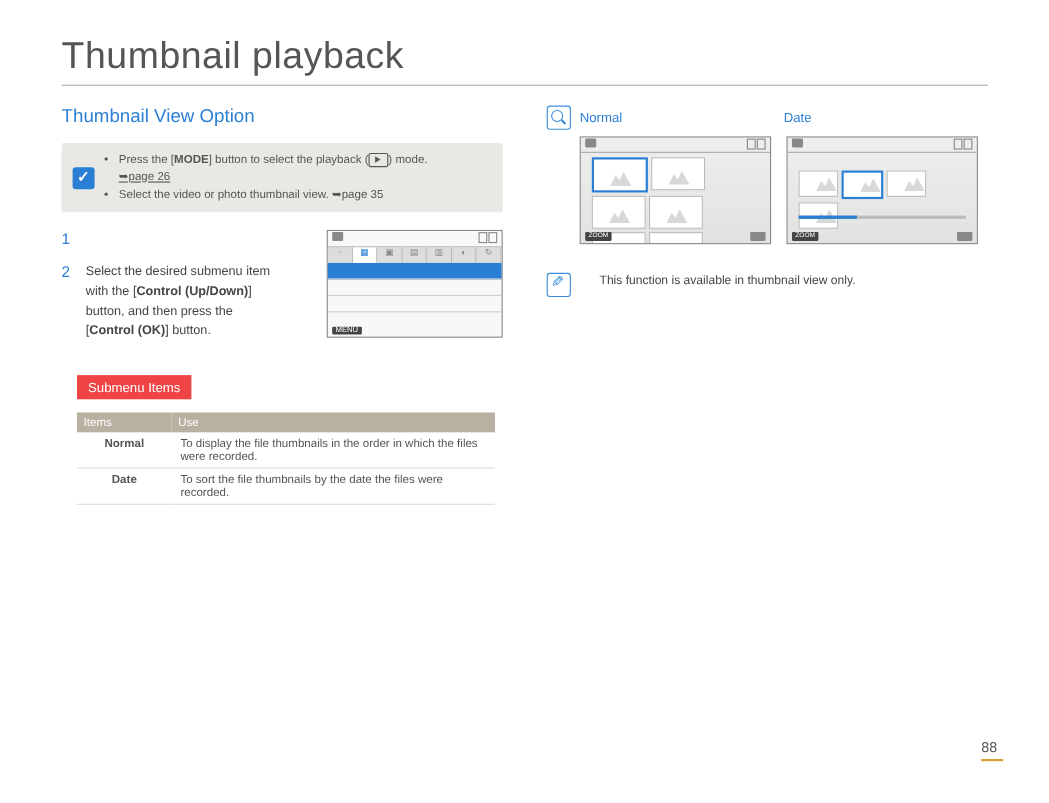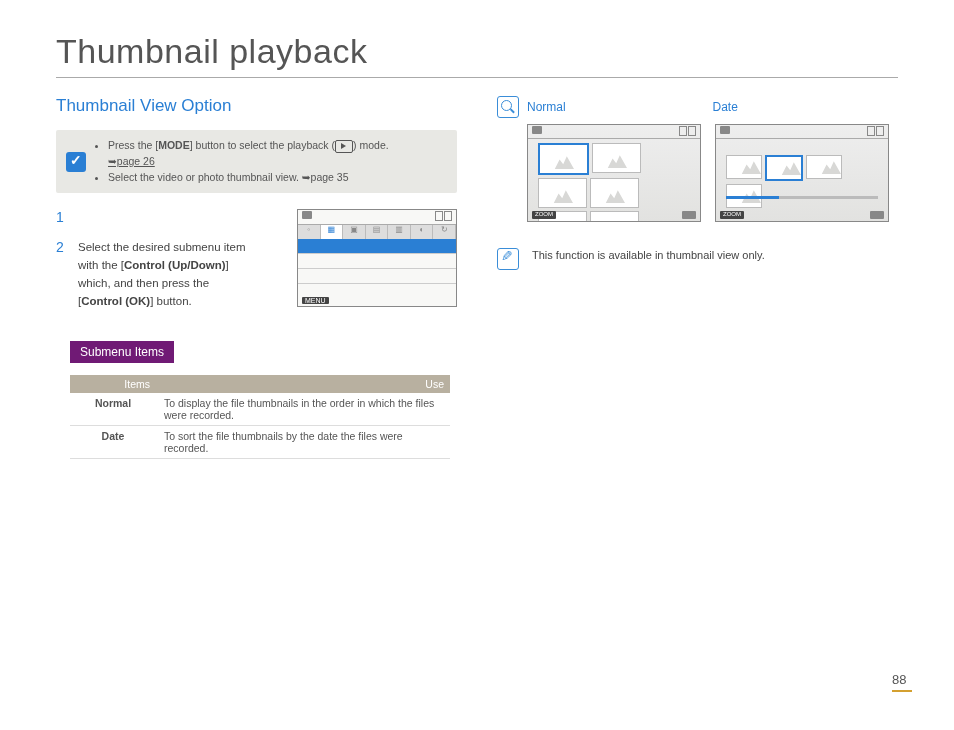--- a/index.html
+++ b/index.html
@@ -136,39 +136,39 @@
     height: 14px;
     border-bottom: 1px solid #ccc;
   }
   .menu-mock-row.sel { background: #2a7fd4; }
   .menu-mock-foot {
     position:absolute; bottom:2px; left:4px;
     font-size:7px; background:#444; color:#fff;
     padding:0 3px; border-radius:1px;
   }
   .submenu-label {
-    background: #701a75;
+    background: #ef4444;
     color: #fff;
     font-size: 12px;
     padding: 4px 10px;
     display: inline-block;
     margin: 16px 0 12px 14px;
   }
   .sub-table {
     border-collapse: collapse;
     margin-left: 14px;
     font-size: 10.5px;
     width: 380px;
   }
   .sub-table th {
     background: #b8b0a0;
     color: #fff;
     font-weight: normal;
     padding: 3px 6px;
-    text-align: right;
+    text-align: left;
   }
   .sub-table td {
     padding: 4px 8px;
     border-bottom: 1px solid #ddd;
     vertical-align: top;
     color: #555;
   }
   .sub-table td.item {
     text-align: center;
     font-weight: bold;
@@ -257,21 +257,21 @@
   .ts-foot {
     position:absolute; bottom:2px; left:0; right:0;
     display:flex; justify-content:space-between;
     padding:0 4px;
   }
   .zoom-badge {
     font-size:6px; background:#444; color:#fff;
     padding:0 3px; border-radius:1px;
   }
   .note-row {
-    display:flex; gap:13px; margin-top:26px;
+    display:flex; gap:26px; margin-top:26px;
     align-items:flex-start;
   }
   .tool-icon {
     width:20px; height:20px;
     border:1.5px solid #3a8dd8;
     border-radius:3px;
     position:relative; flex:0 0 20px;
   }
   .tool-icon::after {
     content:"✎";
@@ -317,21 +317,21 @@
       <div class="steps">
         <div class="steps-text">
           <div class="step">
             <div class="step-num">1</div>
           </div>
           <div class="step">
             <div class="step-num">2</div>
             <div class="step-body">
               <span>Select the desired submenu item</span><br>
               <span>with the [</span><b>Control (Up/Down)</b><span>]</span><br>
-              <span>which, and then press the</span><br>
+              <span>button, and then press the</span><br>
               <span>[</span><b>Control (OK)</b><span>] button.</span>
             </div>
           </div>
         </div>
         <div class="menu-mock">
           <div class="menu-mock-top">
             <div class="mini-icon"></div>
             <div class="mini-batt">
                 <span></span>
                 <span></span>

